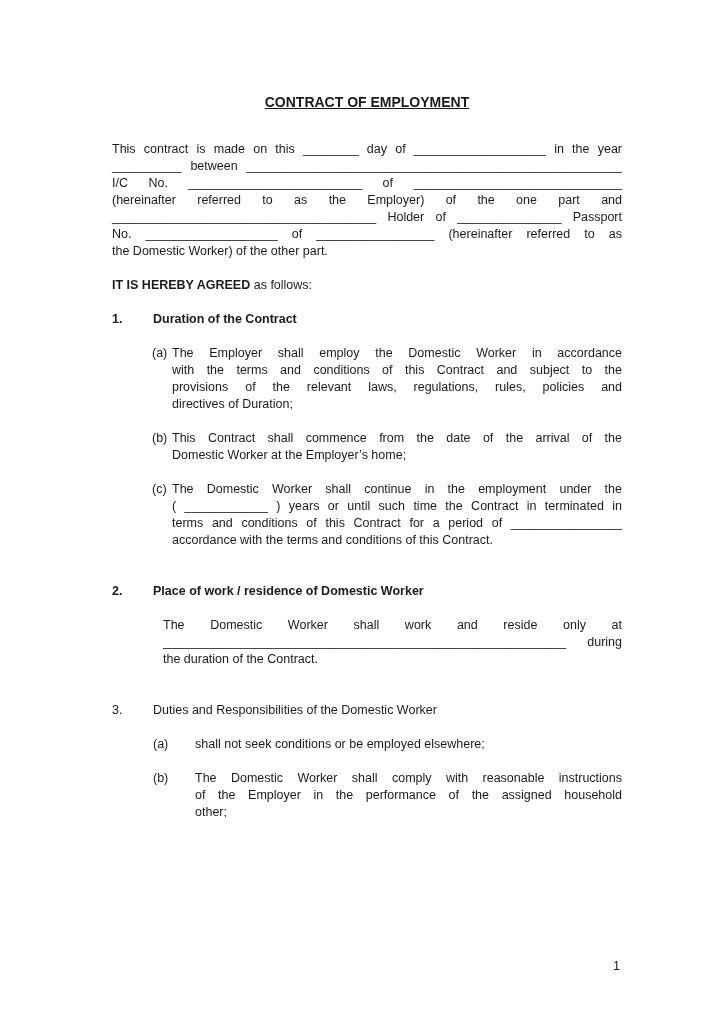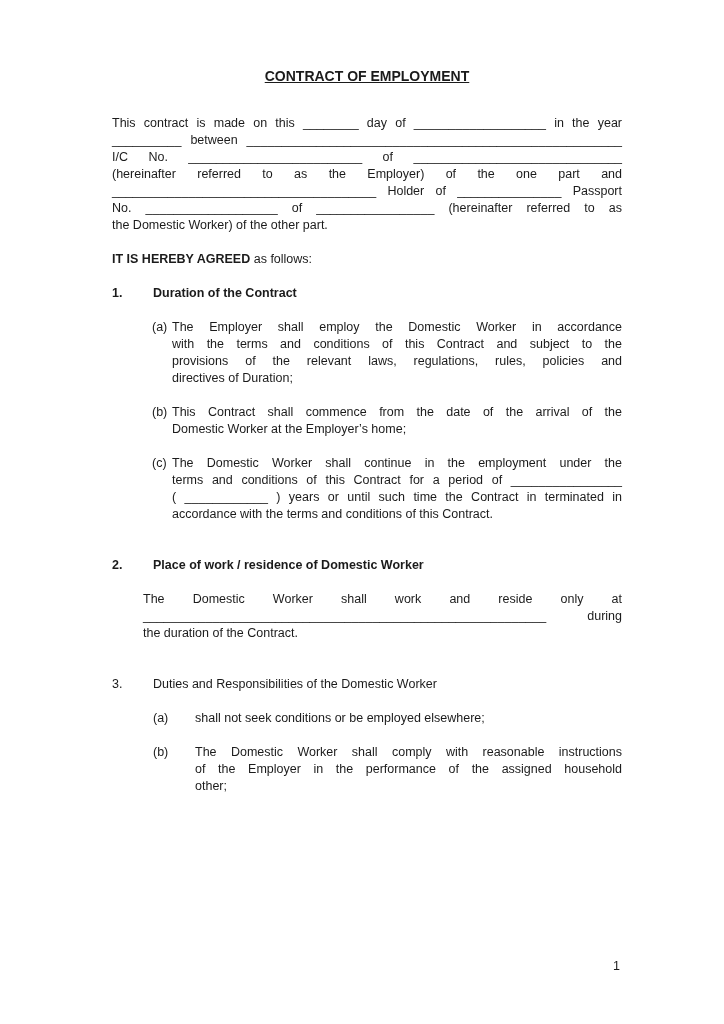--- a/index.html
+++ b/index.html
@@ -7,21 +7,21 @@
     padding: 0;
     background: #e8e8e8;
   }
   .page {
     position: relative;
     width: 724px;
     height: 1024px;
     margin: 0 auto;
     background: #ffffff;
     box-sizing: border-box;
-    padding: 68px 102px 0 112px;
+    padding: 94px 102px 0 112px;
     font-family: "Liberation Sans", "DejaVu Sans", sans-serif;
     font-size: 12.5px;
     line-height: 17px;
     color: #1b1b1b;
     overflow: hidden;
   }
   .title {
     text-align: center;
     font-size: 14px;
     font-weight: bold;
@@ -36,21 +36,21 @@
   .sec-head { display: flex; }
   .sec-num { width: 41px; flex-shrink: 0; }
   .sec-title { flex: 1; }
   .sub { display: flex; }
   .sub .lbl { flex-shrink: 0; }
   .sub .txt { flex: 1; min-width: 0; }
   .sub.s1 { margin-left: 40px; }
   .sub.s1 .lbl { width: 20px; }
   .sub.s3 { margin-left: 41px; }
   .sub.s3 .lbl { width: 42px; }
-  .indent { margin-left: 31px; }
+  .indent { margin-left: 51px; }
   .pad-lg { padding-top: 17px; }
   .page-num {
     position: absolute;
     top: 958px;
     right: 104px;
     line-height: 17px;
   }
 </style>
 </head>
 <body>
@@ -94,22 +94,22 @@
       <div class="txt">
         <div class="jl">This Contract shall commence from the date of the arrival of the</div>
         <div class="jl-last">Domestic Worker at the Employer’s home;</div>
       </div>
     </div>
 
     <div class="sub s1 block">
       <span class="lbl">(c)</span>
       <div class="txt">
         <div class="jl">The Domestic Worker shall continue in the employment under the</div>
+        <div class="jl">( ____________ ) years or until such time the Contract in terminated in</div>
         <div class="jl">terms and conditions of this Contract for a period of ________________</div>
-        <div class="jl">( ____________ ) years or until such time the Contract in terminated in</div>
         <div class="jl-last">accordance with the terms and conditions of this Contract.</div>
       </div>
     </div>
   </div>
 
   <div class="section pad-lg">
     <div class="sec-head bold block">
       <span class="sec-num">2.</span>
       <span class="sec-title">Place of work / residence of Domestic Worker</span>
     </div>

